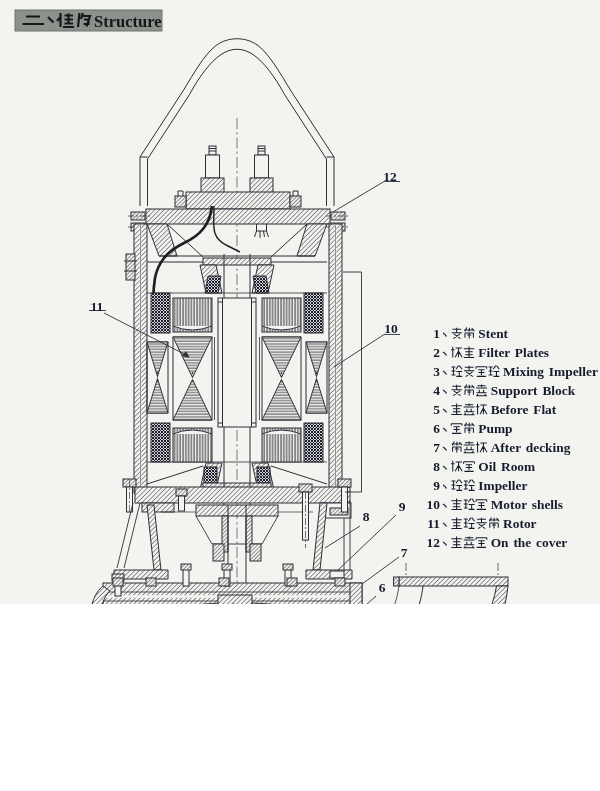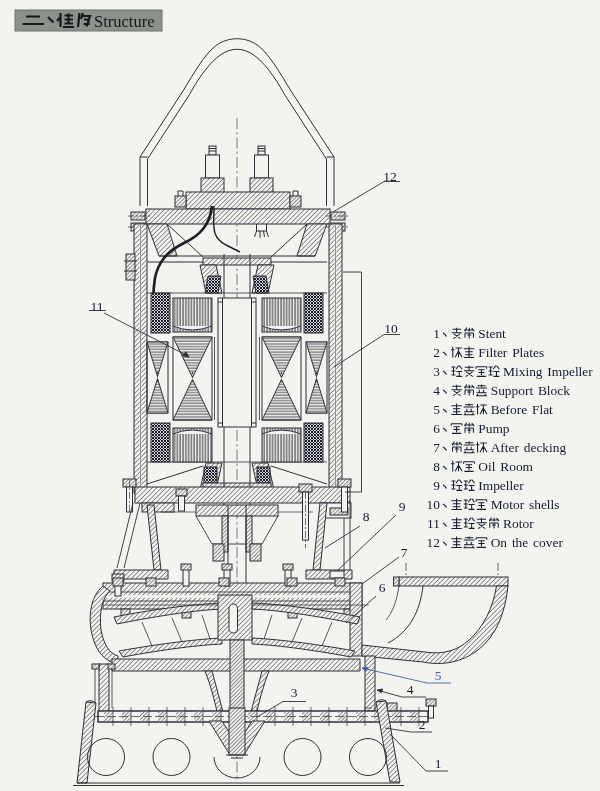--- a/index.html
+++ b/index.html
@@ -1,16 +1,16 @@
 <!DOCTYPE html>
 <html><head><meta charset="utf-8">
 <style>
 html,body{margin:0;padding:0;background:#fff;}
-#page{position:relative;width:600px;height:791px;background:#86efac;overflow:hidden;
-font-family:"Liberation Serif",serif;}
+#page{position:relative;width:600px;height:604px;background:#86efac;overflow:hidden;
+font-family:"Liberation Serif",serif;font-weight:bold;}
 svg{position:absolute;top:0;left:0;}
 </style></head>
 <body>
 <div id="page">
 <svg width="600" height="791" viewBox="0 0 600 791">
 <defs>
 <pattern id="h45" width="3.3" height="3.3" patternUnits="userSpaceOnUse" patternTransform="rotate(45)">
   <rect width="3.3" height="3.3" fill="#f3f3ef"></rect>
   <line x1="0" y1="0" x2="0" y2="3.3" stroke="#2d2e37" stroke-width="1"></line>
 </pattern>

